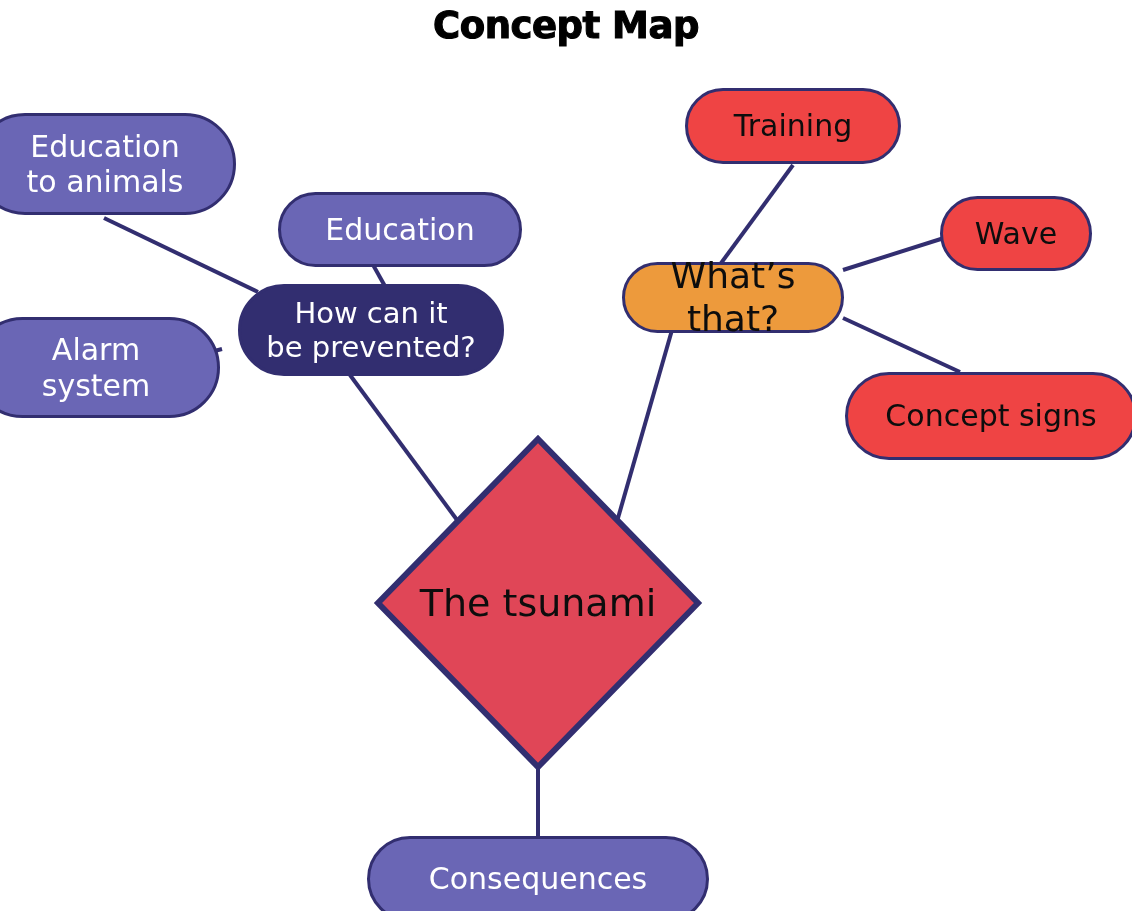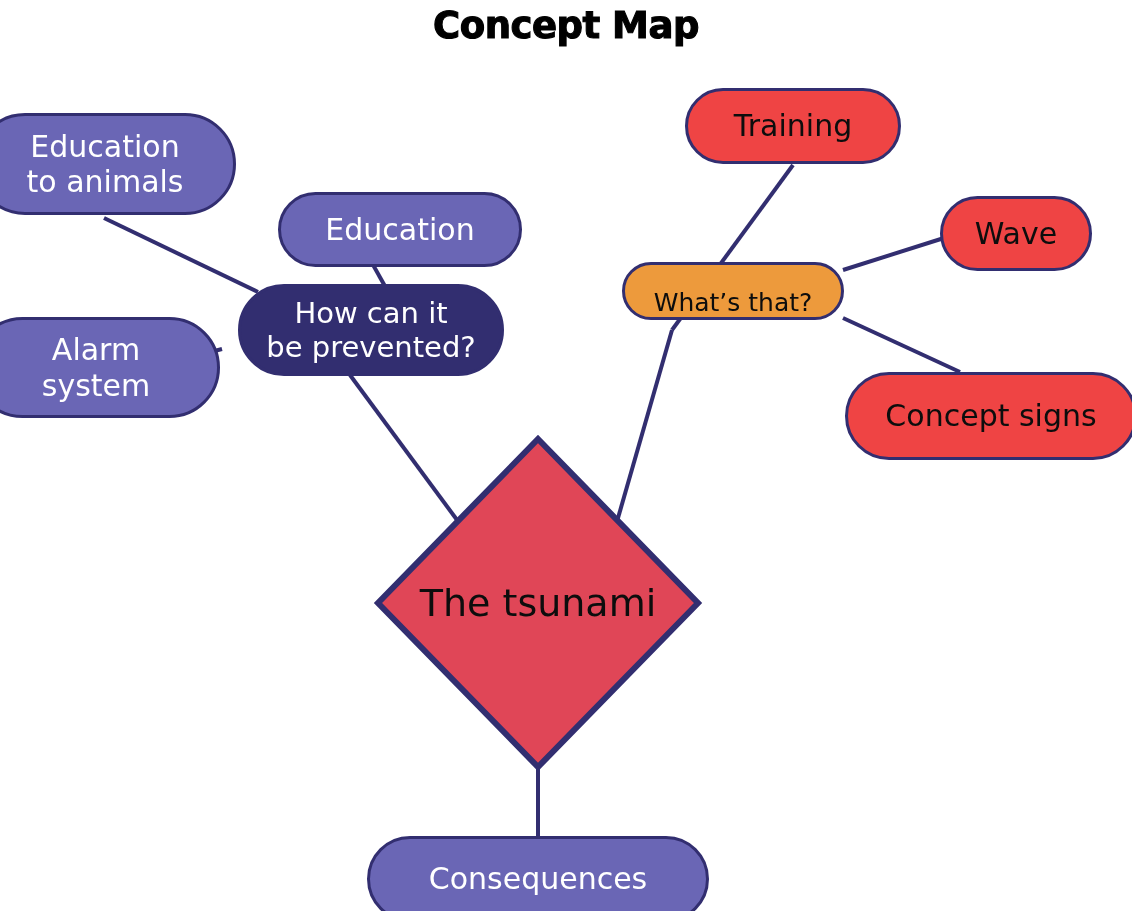--- a/index.html
+++ b/index.html
@@ -124,21 +124,21 @@
   </div>
 
   <div class="node pill yellow" style="left:685px; top:88px; width:216px; height:76px; font-size:30px;">
     <span>Training</span>
   </div>
 
   <div class="node pill yellow" style="left:940px; top:196px; width:152px; height:75px; font-size:30px;text-align:right;">
     <span>Wave</span>
   </div>
 
-  <div class="node pill orange" style="left:622px; top:262px; width:222px; height:58px; font-size:25px;align-items:flex-end;">
+  <div class="node pill orange" style="left:622px; top:262px; width:222px; height:71px; font-size:36px;">
     <span>What’s that?</span>
   </div>
 
   <div class="node pill yellow" style="left:845px; top:372px; width:292px; height:88px; font-size:30px;">
     <span>Concept signs</span>
   </div>
 
   <div class="diamond-wrap" style="left:372px; top:433px; width:332px; height:340px;">
     <svg width="332" height="340" viewBox="0 0 332 340">
       <polygon points="166,6 326,170 166,334 6,170" fill="#e04657" stroke="#322e70" stroke-width="6" stroke-linejoin="miter"></polygon>

